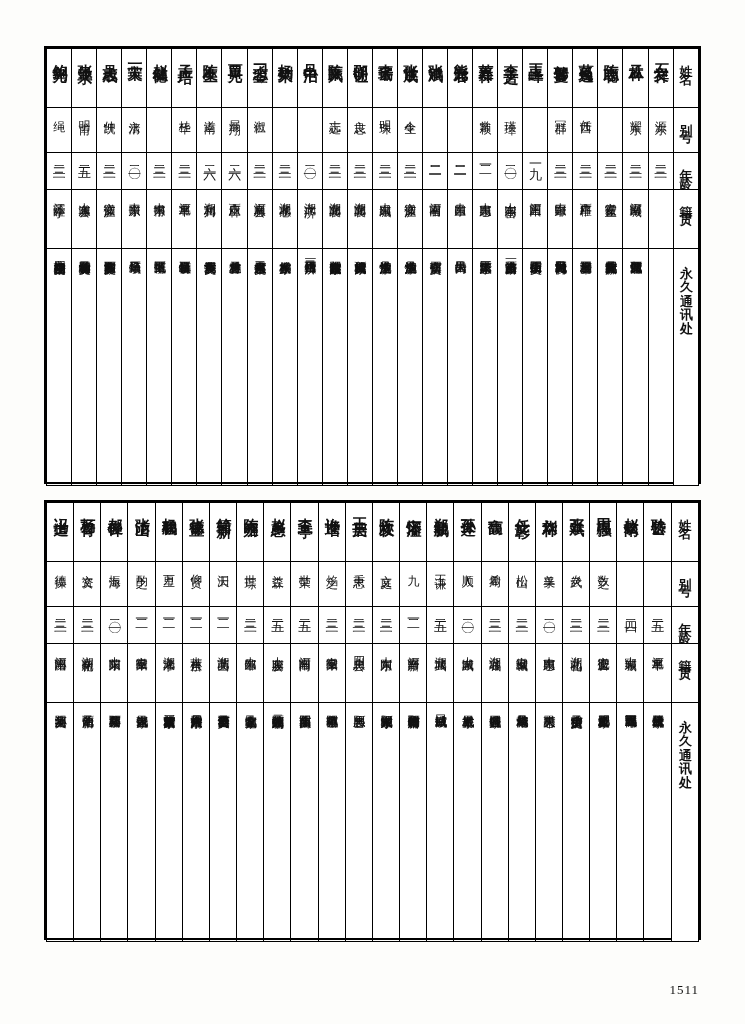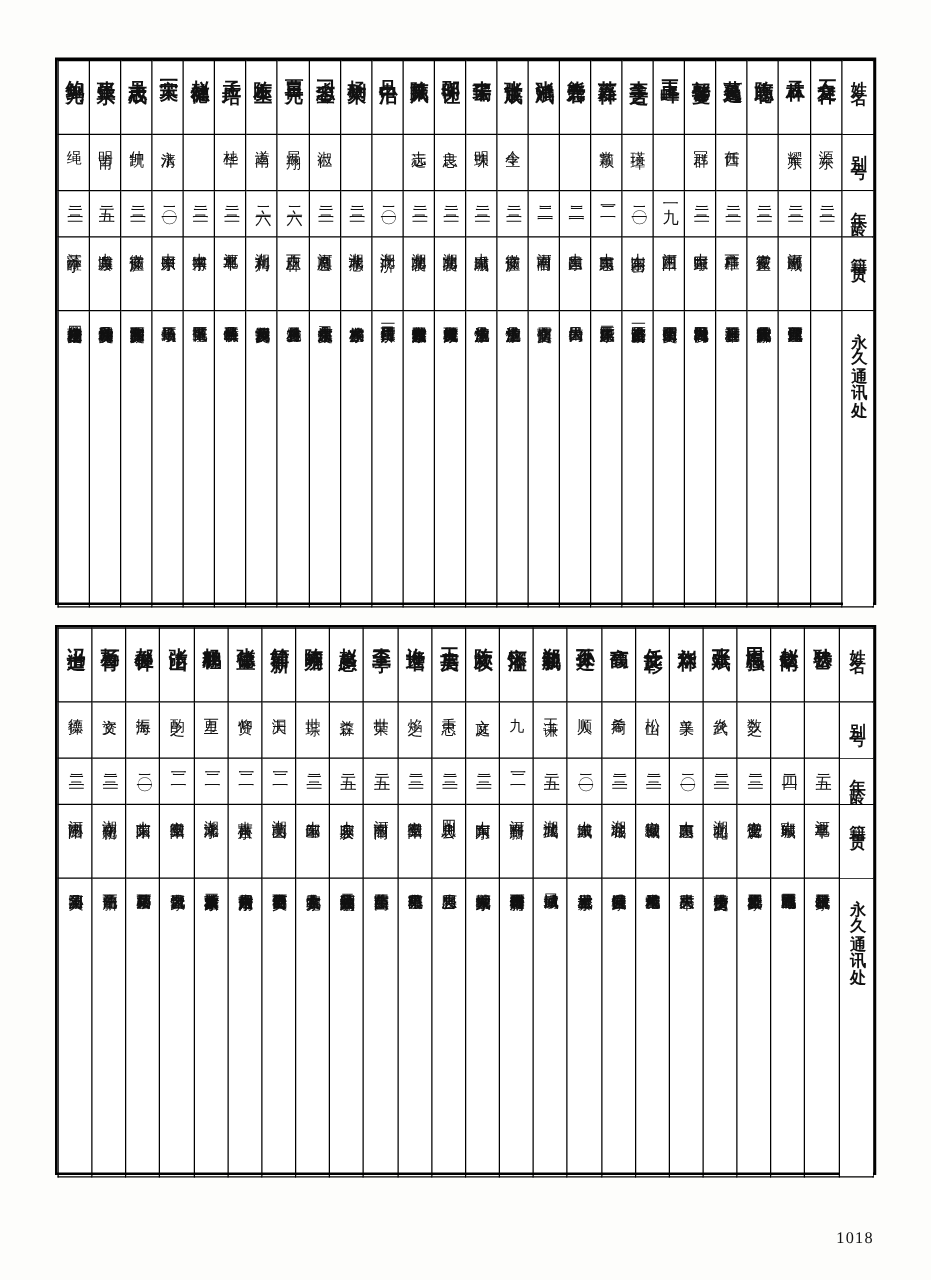--- a/index.html
+++ b/index.html
@@ -869,14 +869,14 @@
               <span class="vt">阜平王伏镇魏家岭村</span>
             </td>
             <td class="raddr hdr-cell hdr-addr" style="width: 4.1667%;">
               <span class="vt" style="font-weight: 600; font-size: 13px; letter-spacing: 14px;">永久通讯处</span>
             </td>
           </tr>
       </tbody>
     </table>
   </div>
 
-  <div class="pagenum">1018</div>
+  <div class="pagenum">1511</div>
 </div>
 
 </body></html>

